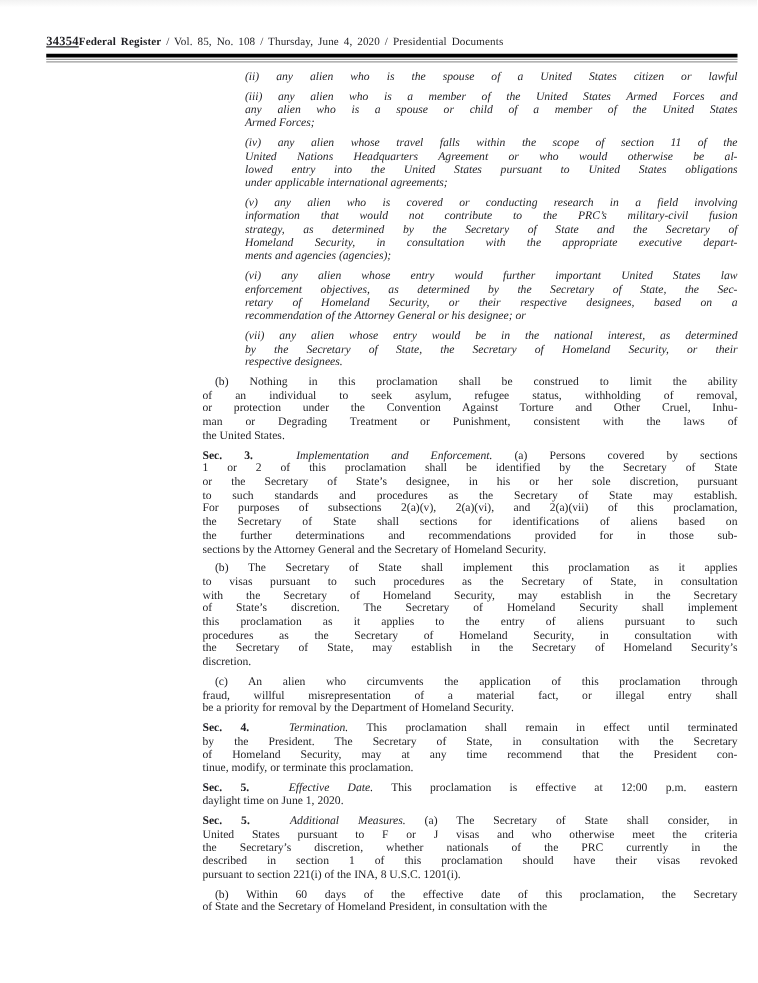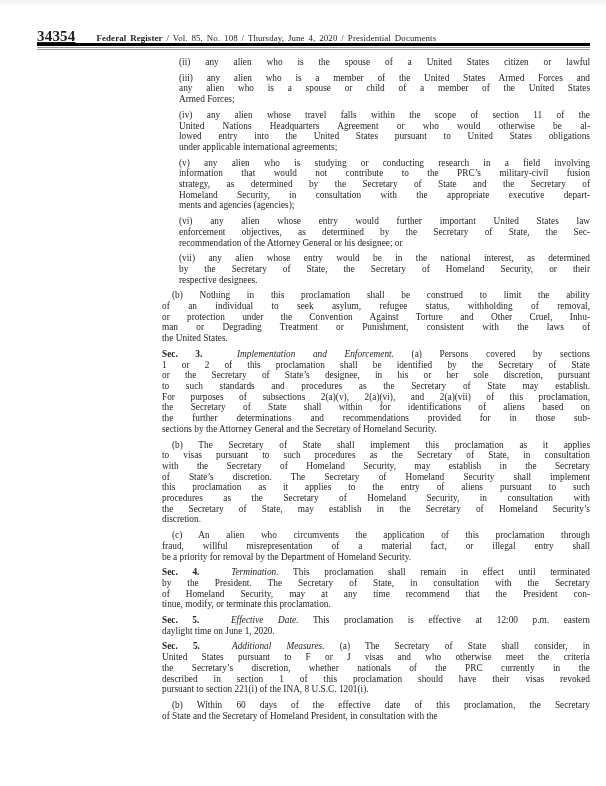--- a/index.html
+++ b/index.html
@@ -13,33 +13,33 @@
     overflow: hidden;
   }
   .page-top-shade {
     position: absolute; left: 0; top: 0; width: 606px; height: 6px;
     background: linear-gradient(#f2f2f2, #ffffff);
   }
   .header-row {
     position: absolute; left: 37px; top: 28px; width: 553px;
     display: flex; align-items: baseline; white-space: nowrap;
   }
-  .page-number { font-weight: bold; font-size: 15px; letter-spacing: 0.2px; text-decoration: underline; }
-  .header-title { margin-left: 21px; font-size: 8.9px; letter-spacing: 0.1px; word-spacing: 1.6px; }
+  .page-number { font-weight: bold; font-size: 10px; letter-spacing: 0.2px; text-decoration: underline; }
+  .header-title { font-size: 8.9px; letter-spacing: 0.1px; word-spacing: 1.6px; }
   .header-title .b { font-weight: bold; }
   .header-rules { position: absolute; left: 37px; top: 43px; width: 553px; }
   .rule-thick { height: 2.5px; background: #000; }
   .rule-thin  { height: 1px; background: #9a9a9a; margin-top: 1.3px; }
   .doc-body {
     position: absolute; left: 162px; top: 57px; width: 428px;
     font-size: 9.3px; line-height: 10.7px;
   }
   .para { margin-top: 5px; }
   .para:first-child { margin-top: 0; }
-  .para.sub { margin-left: 17px; }
+  .para.sub { margin-left: 34px; font-style: italic; }
   .line { text-align: justify; text-align-last: justify; }
   .line.last { text-align-last: left; }
   .line.first-indent { text-indent: 10px; }
   .b { font-weight: bold; }
   .i { font-style: italic; margin-left: 17px; }
 </style>
 </head>
 <body>
 
 <div class="page">
@@ -65,50 +65,51 @@
         <div class="line"><span>any alien who is a spouse or child of a member of the United States</span></div>
         <div class="line last"><span>Armed Forces;</span></div>
       </div>
       <div class="para sub">
         <div class="line"><span>(iv) any alien whose travel falls within the scope of section 11 of the</span></div>
         <div class="line"><span>United Nations Headquarters Agreement or who would otherwise be al-</span></div>
         <div class="line"><span>lowed entry into the United States pursuant to United States obligations</span></div>
         <div class="line last"><span>under applicable international agreements;</span></div>
       </div>
       <div class="para sub">
-        <div class="line"><span>(v) any alien who is studying or conducting research in a field involving</span></div>
+        <div class="line"><span>(v) any alien who is covered or conducting research in a field involving</span></div>
         <div class="line"><span>information that would not contribute to the PRC’s military-civil fusion</span></div>
         <div class="line"><span>strategy, as determined by the Secretary of State and the Secretary of</span></div>
         <div class="line"><span>Homeland Security, in consultation with the appropriate executive depart-</span></div>
         <div class="line last"><span>ments and agencies (agencies);</span></div>
       </div>
       <div class="para sub">
         <div class="line"><span>(vi) any alien whose entry would further important United States law</span></div>
         <div class="line"><span>enforcement objectives, as determined by the Secretary of State, the Sec-</span></div>
+        <div class="line"><span>retary of Homeland Security, or their respective designees, based on a</span></div>
         <div class="line last"><span>recommendation of the Attorney General or his designee; or</span></div>
       </div>
       <div class="para sub">
         <div class="line"><span>(vii) any alien whose entry would be in the national interest, as determined</span></div>
         <div class="line"><span>by the Secretary of State, the Secretary of Homeland Security, or their</span></div>
         <div class="line last"><span>respective designees.</span></div>
       </div>
       <div class="para main">
         <div class="line first-indent"><span>(b) Nothing in this proclamation shall be construed to limit the ability</span></div>
         <div class="line"><span>of an individual to seek asylum, refugee status, withholding of removal,</span></div>
         <div class="line"><span>or protection under the Convention Against Torture and Other Cruel, Inhu-</span></div>
         <div class="line"><span>man or Degrading Treatment or Punishment, consistent with the laws of</span></div>
         <div class="line last"><span>the United States.</span></div>
       </div>
       <div class="para section">
         <div class="line"><span class="b">Sec. 3. </span><span class="i">Implementation and Enforcement.</span><span> (a) Persons covered by sections</span></div>
         <div class="line"><span>1 or 2 of this proclamation shall be identified by the Secretary of State</span></div>
         <div class="line"><span>or the Secretary of State’s designee, in his or her sole discretion, pursuant</span></div>
         <div class="line"><span>to such standards and procedures as the Secretary of State may establish.</span></div>
         <div class="line"><span>For purposes of subsections 2(a)(v), 2(a)(vi), and 2(a)(vii) of this proclamation,</span></div>
-        <div class="line"><span>the Secretary of State shall within for identifications of aliens based on</span></div>
+        <div class="line"><span>the Secretary of State shall sections for identifications of aliens based on</span></div>
         <div class="line"><span>the further determinations and recommendations provided for in those sub-</span></div>
         <div class="line last"><span>sections by the Attorney General and the Secretary of Homeland Security.</span></div>
       </div>
       <div class="para main">
         <div class="line first-indent"><span>(b) The Secretary of State shall implement this proclamation as it applies</span></div>
         <div class="line"><span>to visas pursuant to such procedures as the Secretary of State, in consultation</span></div>
         <div class="line"><span>with the Secretary of Homeland Security, may establish in the Secretary</span></div>
         <div class="line"><span>of State’s discretion. The Secretary of Homeland Security shall implement</span></div>
         <div class="line"><span>this proclamation as it applies to the entry of aliens pursuant to such</span></div>
         <div class="line"><span>procedures as the Secretary of Homeland Security, in consultation with</span></div>

